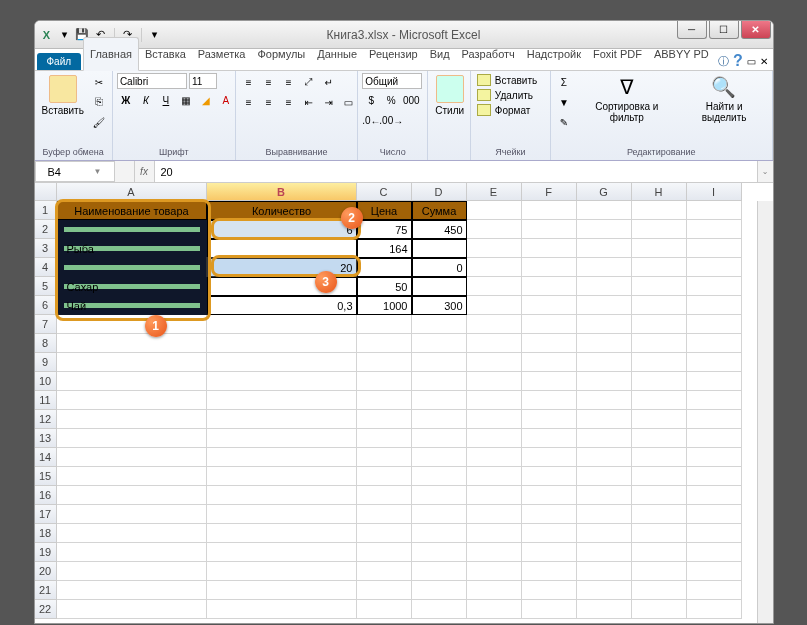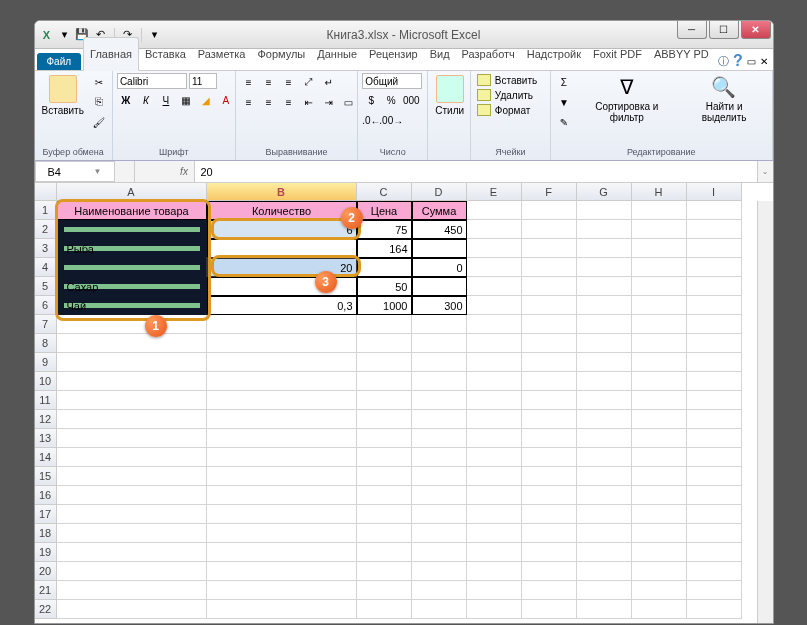--- a/index.html
+++ b/index.html
@@ -36,32 +36,32 @@
     .mini-select { font-size: 10px; border: 1px solid #bbb; background: #fff; padding: 1px 2px; height: 16px; }
     .mini-btn { width: 18px; height: 18px; border: 1px solid transparent; display: flex; align-items: center; justify-content: center; font-size: 10px; }
     .cells-col { display: flex; flex-direction: column; gap: 1px; font-size: 10px; }
     .cells-item { display: flex; align-items: center; gap: 4px; padding: 1px 2px; }
     .cells-icon { width: 14px; height: 12px; background: #f4f4a0; border: 1px solid #aa4; }
     
     
     .formula-bar { display: flex; height: 22px; border-bottom: 1px solid #ccc; background: #f3f3f3; }
     .name-box { width: 80px; background: #fff; border: 1px solid #ccc; font-size: 11px; padding: 2px 12px; display: flex; align-items: center; justify-content: space-between; }
     .fb-sep { width: 20px; border-right: 1px solid #ccc; }
-    .fx-label { width: 20px; display: flex; align-items: center; justify-content: center; font-size: 10px; font-style: italic; color: #666; border-right: 1px solid #ccc; margin-left: 40px; }
+    .fx-label { width: 20px; display: flex; align-items: center; justify-content: center; font-size: 10px; font-style: italic; color: #666; border-right: 1px solid #ccc; }
     .formula-input { flex: 1; background: #fff; border: none; font-size: 11px; padding: 2px 6px; }
     
     
     .grid-area { position: relative; overflow: hidden; height: 440px; background: #fff; }
     .grid { display: grid; grid-template-columns: 22px 150px 150px 55px 55px repeat(5, 55px); }
     .col-header, .row-header, .corner { background: linear-gradient(#f5f7fa, #e4e8ef); border-right: 1px solid #ccc; border-bottom: 1px solid #ccc; font-size: 11px; color: #444; display: flex; align-items: center; justify-content: center; height: 18px; }
     .col-header.highlighted { background: linear-gradient(#fdeea0, #f8c868); color: #b45; font-weight: bold; }
     .row-header { height: 19px; }
     .corner { height: 18px; }
     .cell { border-right: 1px solid #d4d4d4; border-bottom: 1px solid #d4d4d4; height: 19px; font-size: 11px; padding: 1px 3px; display: flex; align-items: center; background: #fff; }
-    .cell.header-row { background: #f9a8d4; font-weight: normal; border: 1px solid #000; justify-content: center; }
+    .cell.header-row { background: #a16207; font-weight: normal; border: 1px solid #000; justify-content: center; }
     .cell.data-a { background: #7fc28d; border: 7px solid #0f172a; }
     .cell.data-b { border: 1px solid #000; justify-content: flex-end; }
     .cell.light-b { background: #d6e3f0; }
     .cell.selected-b { background: #c4daf0; outline: 2px solid #333; outline-offset: -1px; }
     
     
     .ann-box { position: absolute; border: 3px solid #d92; border-radius: 8px; pointer-events: none; }
     .ann-badge { position: absolute; width: 22px; height: 22px; background: radial-gradient(circle at 30% 30%, #ff9a5c, #e8551a); border-radius: 50%; color: #fff; font-size: 12px; font-weight: bold; display: flex; align-items: center; justify-content: center; box-shadow: 0 1px 3px rgba(0,0,0,0.4); }
     
     .scrollbar-v { position: absolute; right: 0; top: 18px; bottom: 0; width: 16px; background: #f0f0f0; border-left: 1px solid #ccc; }

